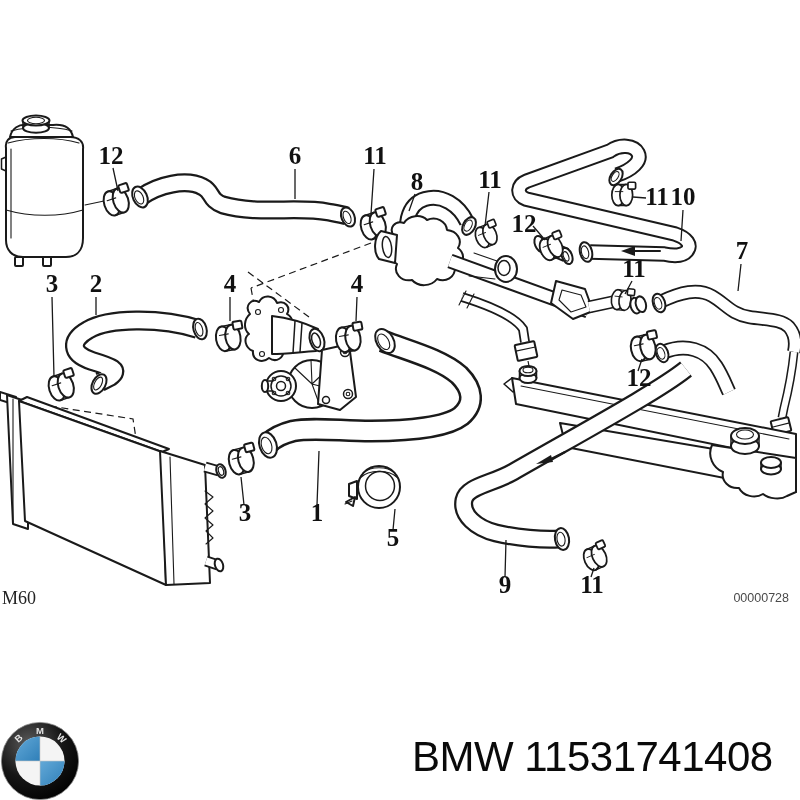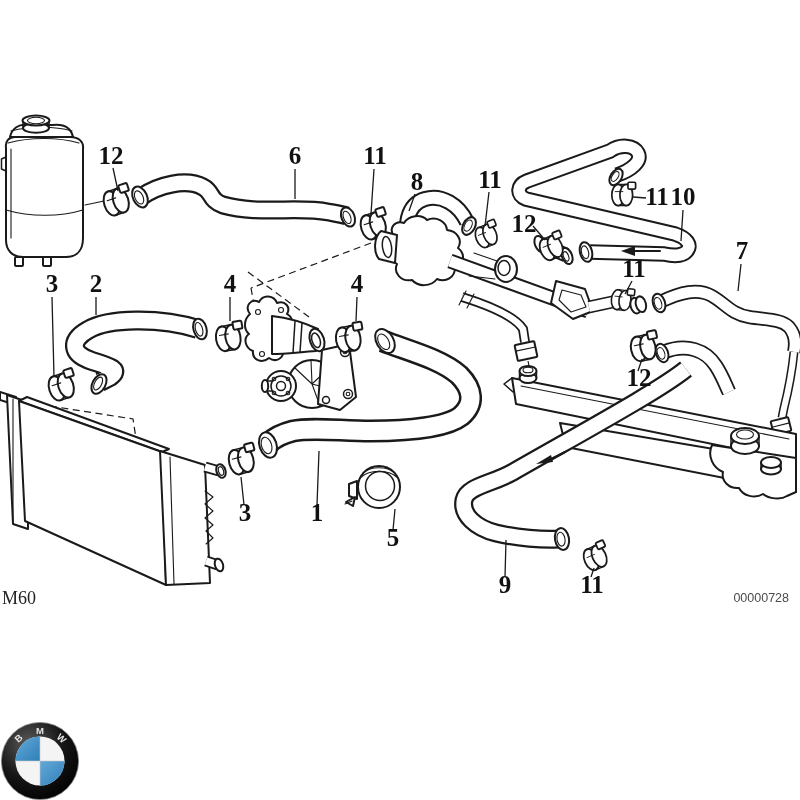--- a/index.html
+++ b/index.html
@@ -344,14 +344,17 @@
     <path d="M40,40 L40,64.5 A24.5,24.5 0 0,0 64.5,40 Z" fill="url(#bg1)"></path>
     <path d="M40,15.5 L40,64.5 M15.5,40 L64.5,40" stroke="#c8c8c8" stroke-width="0.6" fill="none"></path>
     <g font-family="Liberation Sans, sans-serif" font-weight="bold" font-size="9.5" fill="#e4e4e4" text-anchor="middle">
       <text x="20.7" y="19.7" transform="rotate(-42 20.7 19.7)">B</text>
       <text x="40" y="12.7">M</text>
       <text x="59.3" y="19.7" transform="rotate(42 59.3 19.7)">W</text>
     </g>
   </svg>
 </div>
 
-
+<div class="footer-text">
+  <span>BMW</span> <span>11531741408</span>
 </div>
 
+</div>
+
 </body></html>

